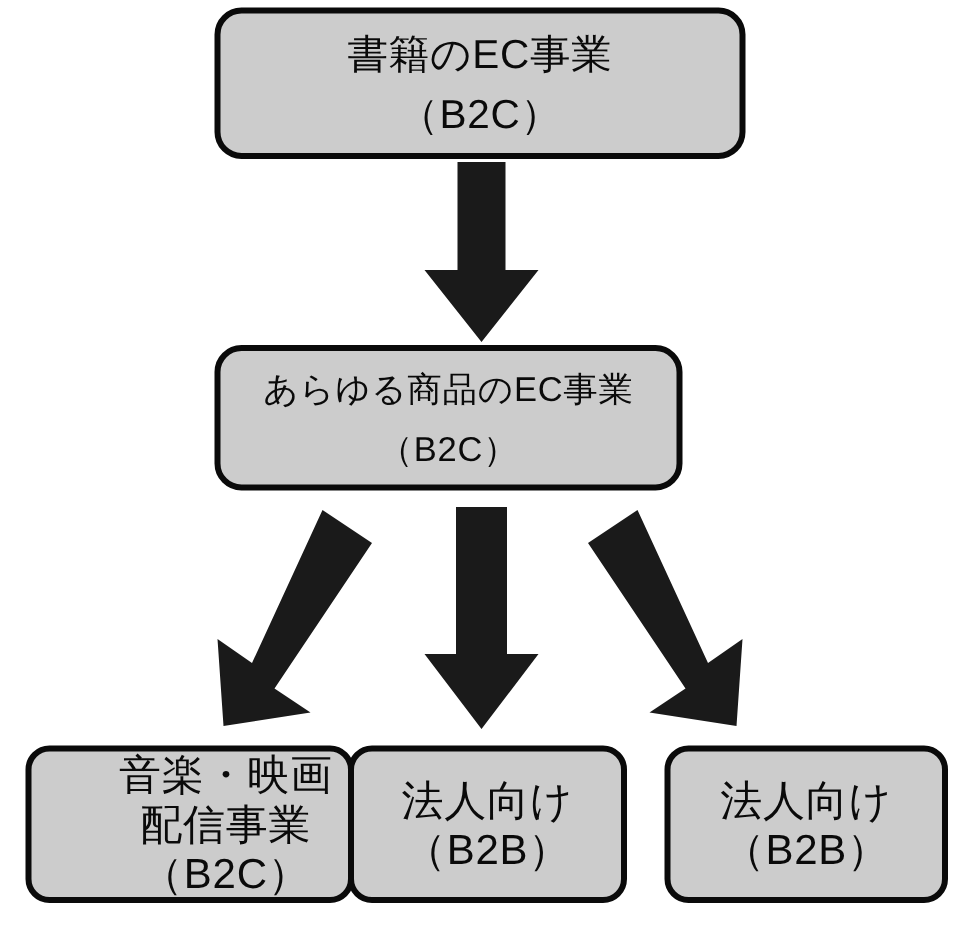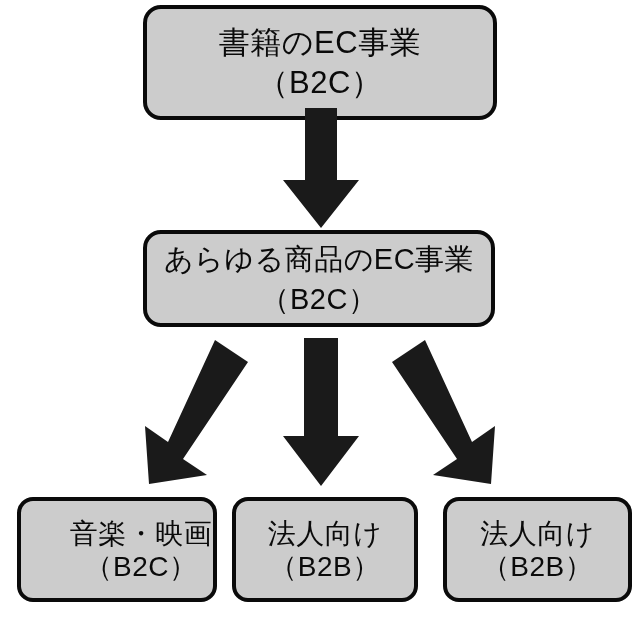--- a/index.html
+++ b/index.html
@@ -34,42 +34,42 @@
   }
   .node .line {
     display: block;
     white-space: nowrap;
   }
   
   #node-books {
     left: 143px;
     top: 5px;
     width: 354px;
-    height: 115px;
-    font-size: 31px;
+    height: 101px;
+    font-size: 27px;
     line-height: 40px;
   }
   
   #node-everything {
     left: 143px;
     top: 230px;
-    width: 352px;
+    width: 312px;
     height: 97px;
-    font-size: 29px;
+    font-size: 23px;
     line-height: 40px;
   }
   
   .node-leaf {
     top: 497px;
     height: 105px;
     font-size: 28px;
     line-height: 33px;
     border-radius: 16px;
   }
-  #node-media   { left: 17px;  width: 200px; padding-left: 48px; }
+  #node-media   { left: 17px;  width: 219px; padding-left: 48px; }
   #node-cloud   { left: 232px; width: 186px; }
   #node-b2b-ec  { left: 443px; width: 189px; }
 
   .arrow {
     position: absolute;
     pointer-events: none;
   }
   .arrow svg { display: block; overflow: visible; }
 </style>
 </head>
@@ -106,20 +106,21 @@
   </div>
 
   <div class="arrow" id="arrow-4" style="left:392px; top:338px; width:115px; height:148px;">
     <svg width="115" height="148" viewBox="0 0 115 148">
       <polygon points="33,2 0,24 65,121 41,137 99,146 103,88 80,104" fill="#1a1a1a"></polygon>
     </svg>
   </div>
 
   <div class="node node-leaf" id="node-media">
     <span class="line">音楽・映画</span>
+    <span class="line">配信事業</span>
     <span class="line">（B2C）</span>
   </div>
 
   <div class="node node-leaf" id="node-cloud">
     <span class="line">法人向け</span>
     <span class="line">（B2B）</span>
   </div>
 
   <div class="node node-leaf" id="node-b2b-ec">
     <span class="line">法人向け</span>

